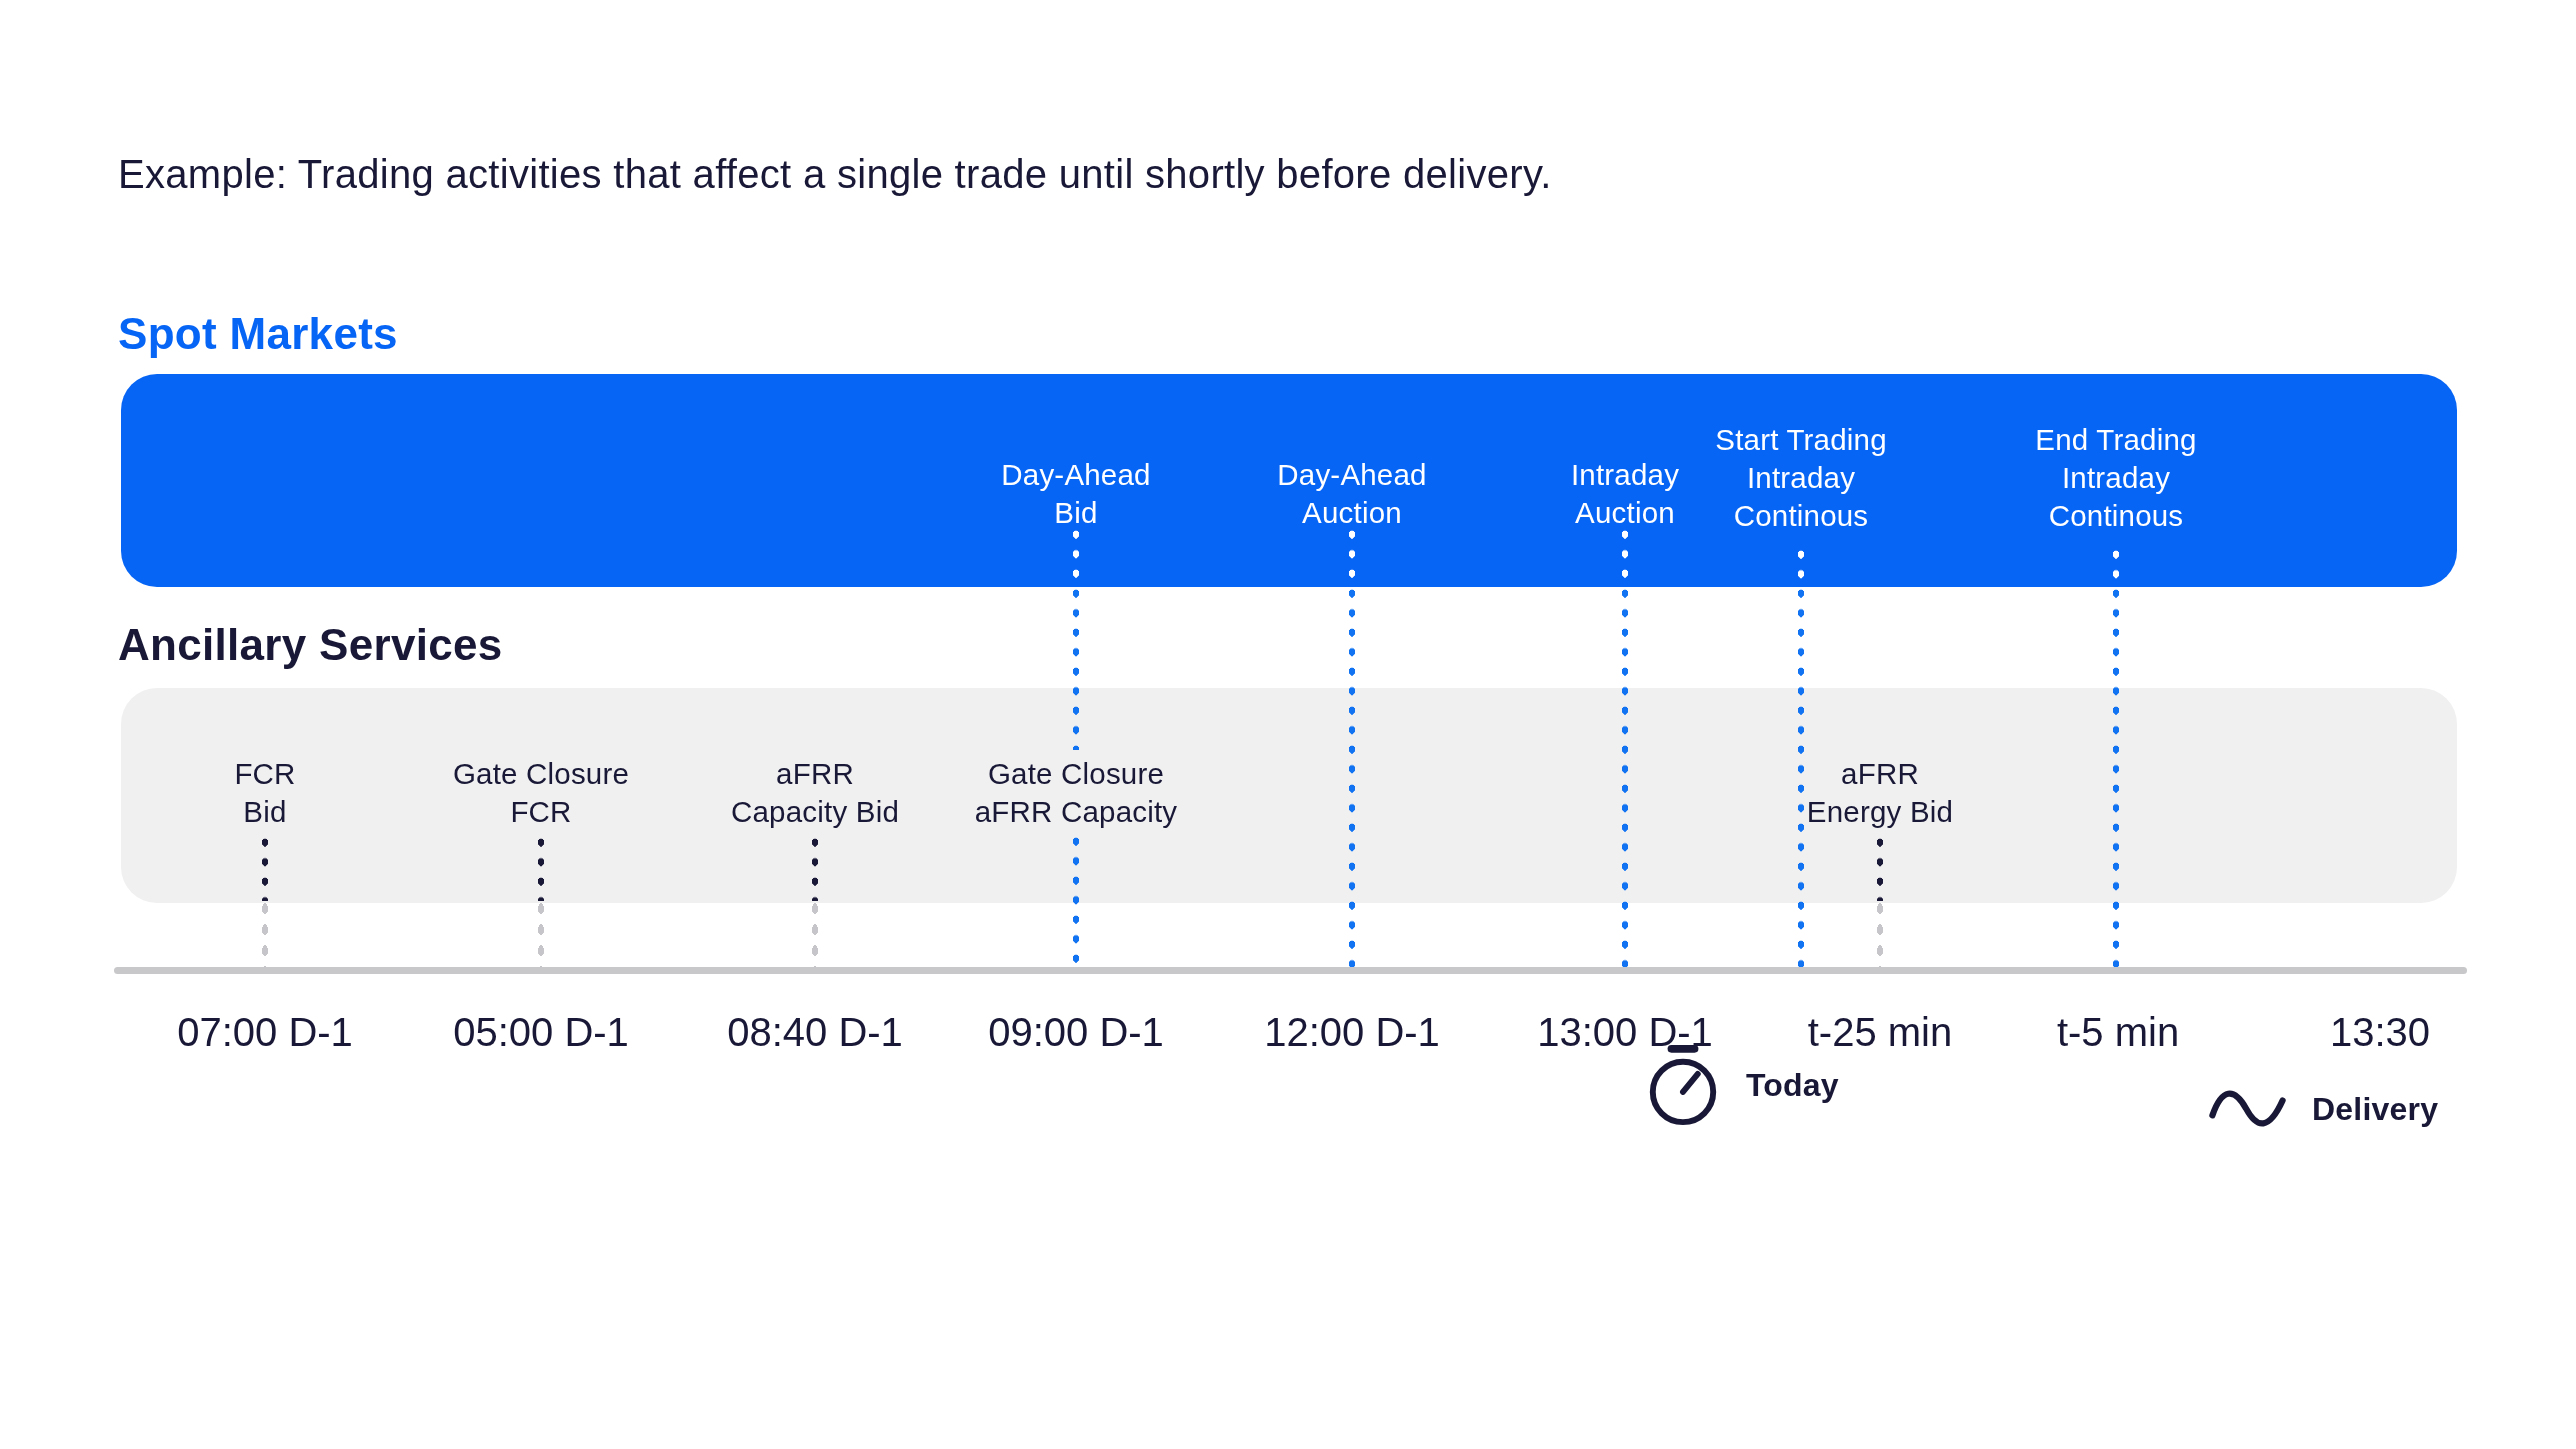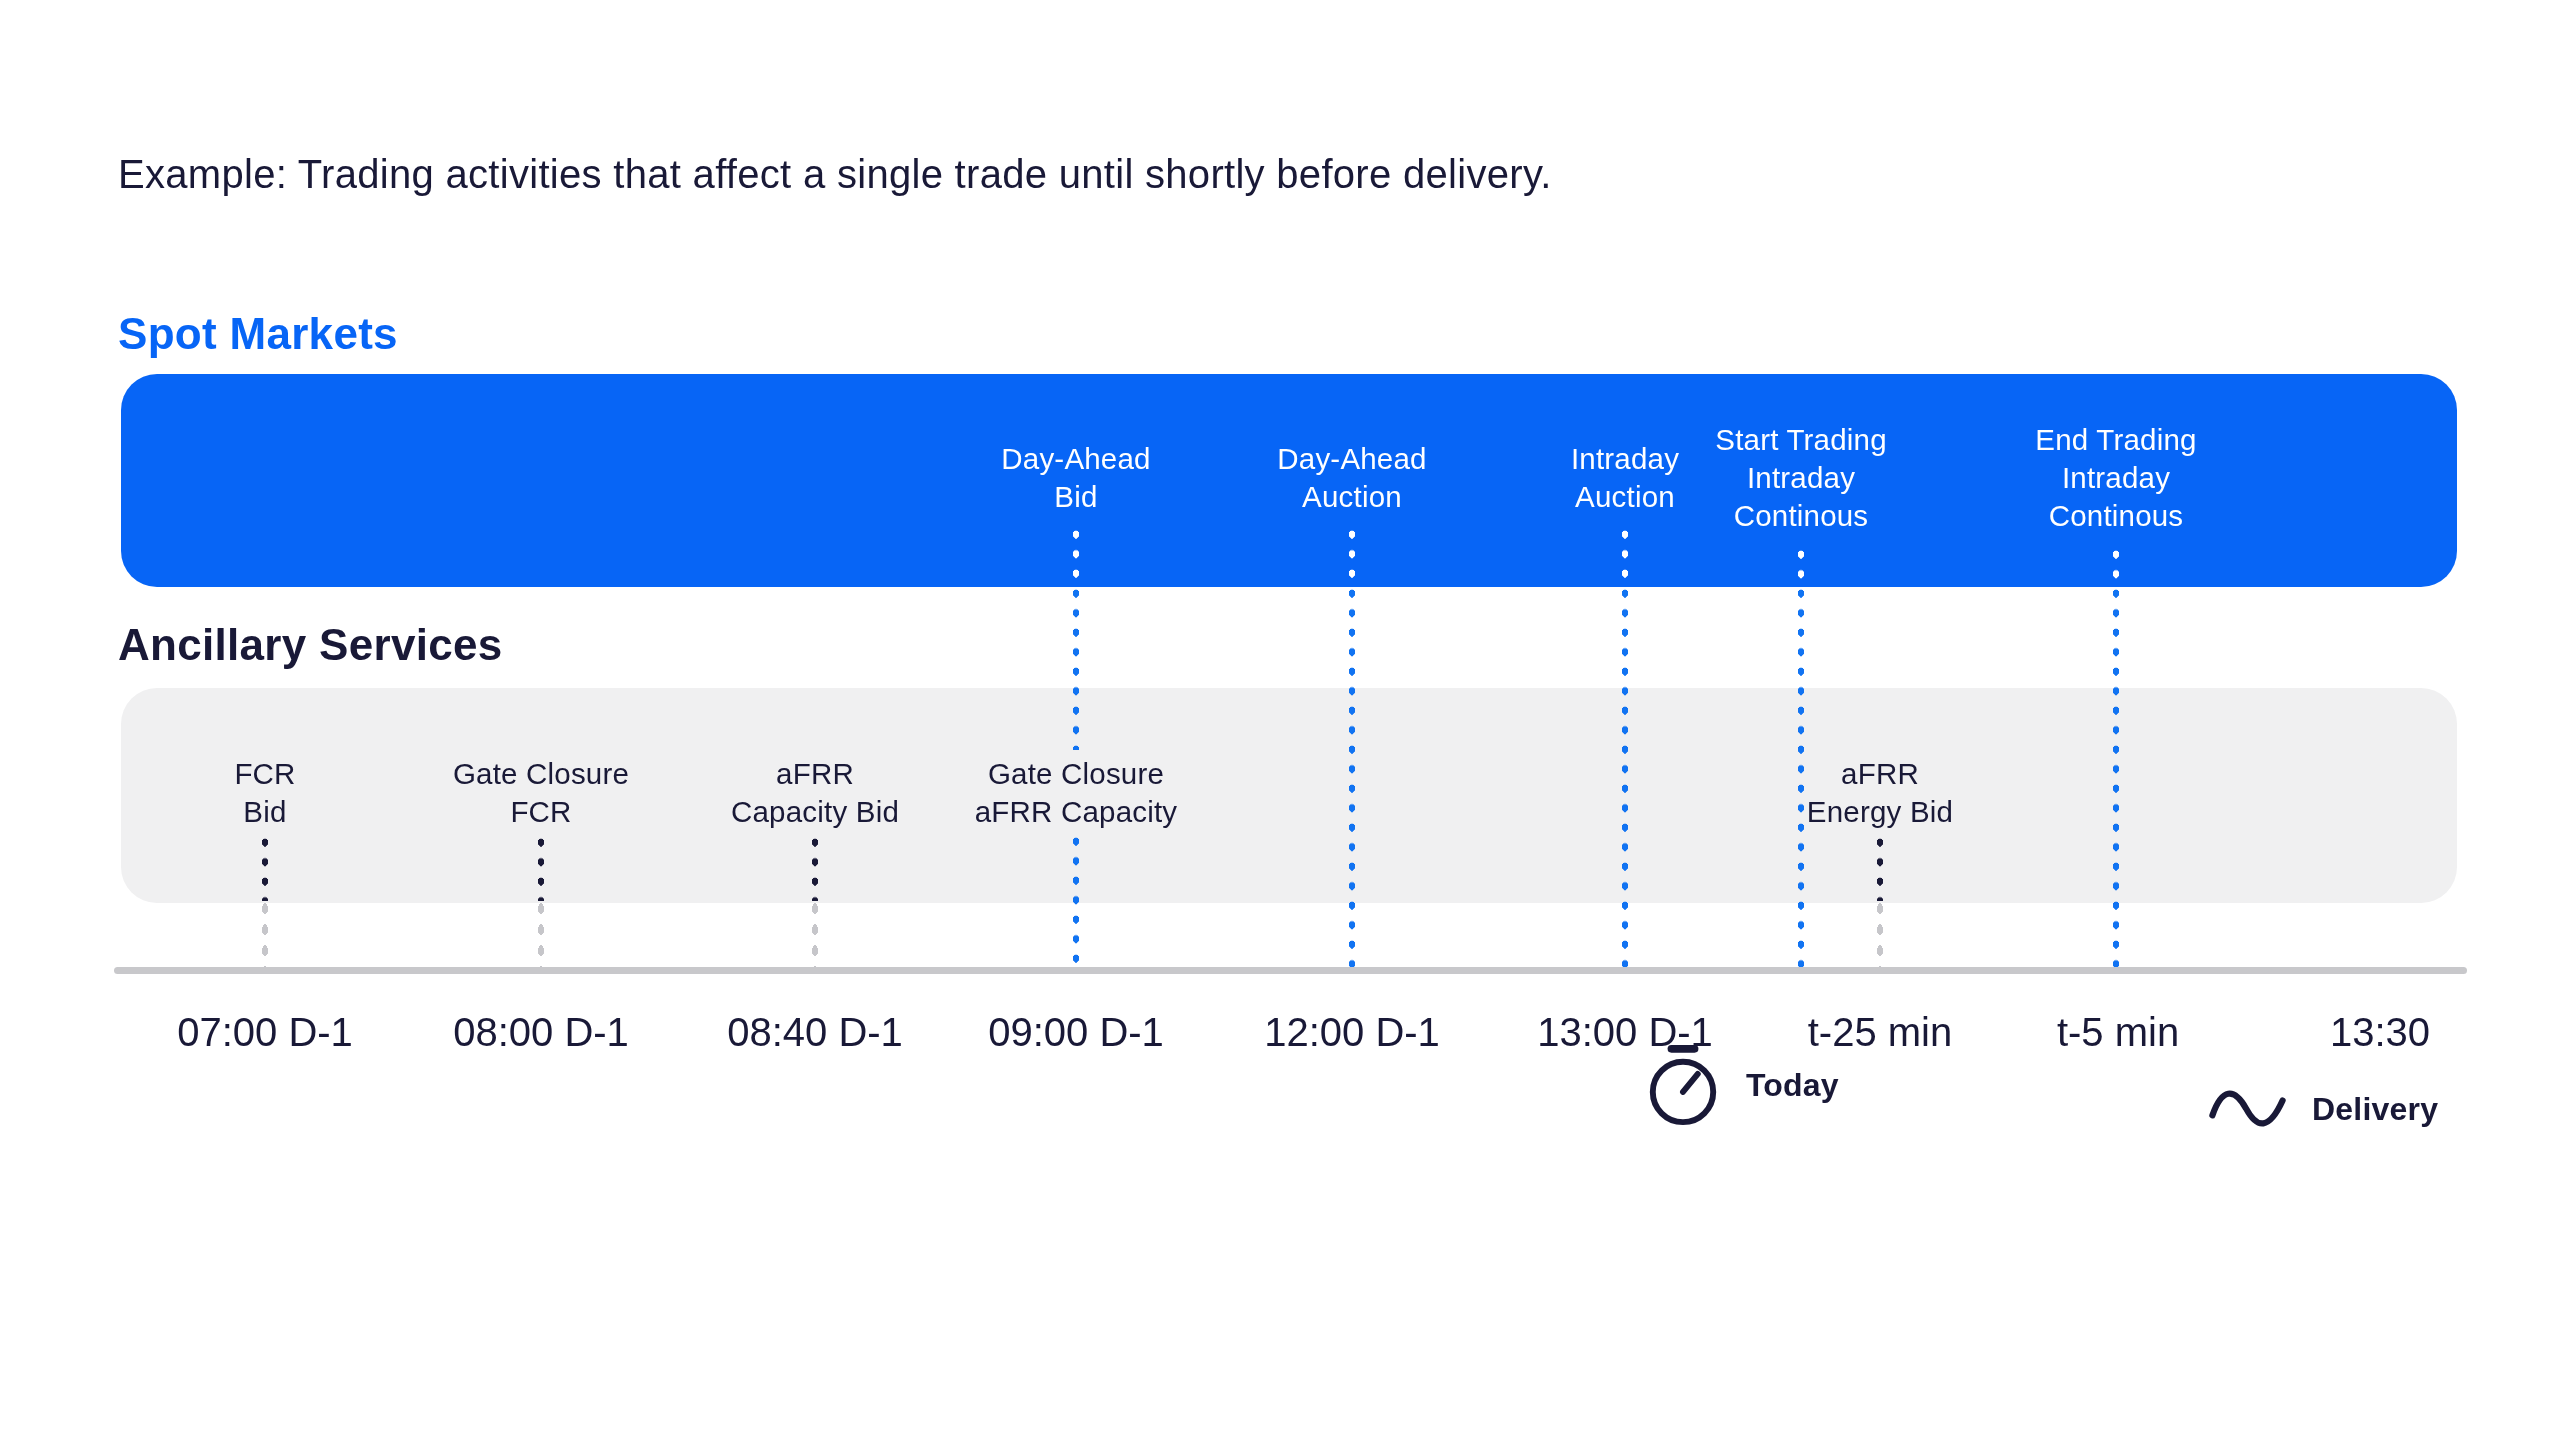--- a/index.html
+++ b/index.html
@@ -16,21 +16,21 @@
 
   .band{left:121px;width:2336px;border-radius:36px;}
   .band.blue{top:374px;height:213px;background:#0765f6;}
   .band.gray{top:688px;height:215px;background:#f0f0f1;}
 
   .evt-label{
     transform:translateX(-50%);text-align:center;white-space:pre-line;
     font-size:29.5px;line-height:38px;letter-spacing:0.2px;
   }
   .evt-label.spot{color:#ffffff;}
-  .evt-label.two{top:440px;}
+  .evt-label.two{top:456px;}
   .evt-label.three{top:421px;}
   .evt-label.anc{color:#191937;top:755px;}
 
   .vline{width:8px;transform:translateX(-50%);background-repeat:repeat-y;background-position:50% 0;}
   .vline.white{background-image:radial-gradient(ellipse 3.4px 4px at 4px 5.4px,#ffffff 98%,rgba(255,255,255,0) 100%);background-size:8px 19.5px;}
   .vline.blue {background-image:radial-gradient(ellipse 3.4px 4px at 4px 5.4px,#1173f2 98%,rgba(17,115,242,0) 100%);background-size:8px 19.5px;}
   .vline.dark {background-image:radial-gradient(ellipse 3.4px 4px at 4px 5.4px,#191937 98%,rgba(25,25,55,0) 100%);background-size:8px 19.5px;}
   .vline.gray {background-image:radial-gradient(ellipse 3px 5.4px at 4px 6.7px,#c6c6ca 98%,rgba(198,198,202,0) 100%);background-size:8px 21px;}
 
   .timeline-bar{left:114px;top:967px;width:2353px;height:7.4px;border-radius:4px;background:#c8c8cb;}
@@ -98,21 +98,21 @@
   <div class="abs vline dark" style="left:1880px;top:837px;height:64px;"></div>
 
   <div class="abs vline gray" style="left:265px;top:902px;height:66px;"></div>
   <div class="abs vline gray" style="left:541px;top:902px;height:66px;"></div>
   <div class="abs vline gray" style="left:815px;top:902px;height:66px;"></div>
   <div class="abs vline gray" style="left:1880px;top:902px;height:66px;"></div>
 
   <div class="abs timeline-bar"></div>
 
   <div class="abs tick-label" style="left:265px;">07:00 D-1</div>
-  <div class="abs tick-label" style="left:541px;">08:00 D-1</div>
+  <div class="abs tick-label" style="left:541px;">05:00 D-1</div>
   <div class="abs tick-label" style="left:815px;">08:40 D-1</div>
   <div class="abs tick-label" style="left:1076px;">09:00 D-1</div>
   <div class="abs tick-label" style="left:1352px;">12:00 D-1</div>
   <div class="abs tick-label" style="left:1625px;">13:00 D-1</div>
   <div class="abs tick-label" style="left:1880px;">t-25 min</div>
   <div class="abs tick-label" style="left:2118px;">t-5 min</div>
   <div class="abs tick-label" style="left:2380px;">13:30</div>
 
 
   <div class="abs legend-item" style="left:1647px;top:1044px;height:83px;">

